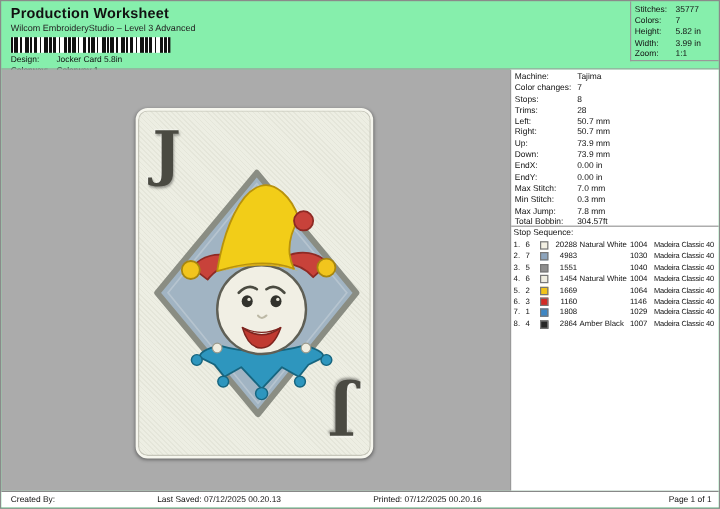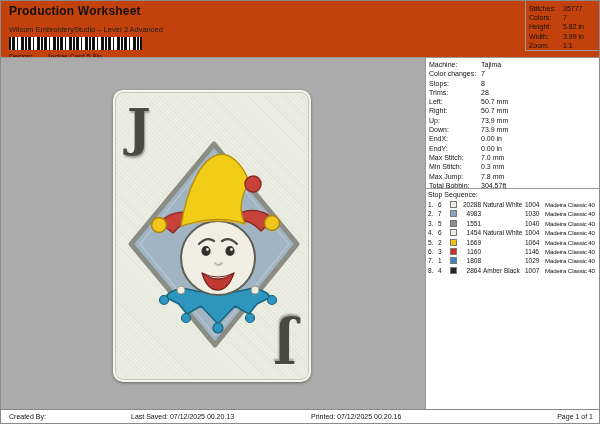--- a/index.html
+++ b/index.html
@@ -1,23 +1,23 @@
 <!DOCTYPE html>
 <html><head>
 <meta charset="utf-8">
 <style>
   * { margin:0; padding:0; box-sizing:border-box; }
   body { background:#ddd; font-family:"Liberation Sans", sans-serif; }
-  .page { position:relative; width:600px; height:424px; background:#c2410c; border:1px solid #8a8a8a; overflow:hidden; color:#111; }
+  .page { position:relative; width:600px; height:424px; background:#86efac; border:1px solid #8a8a8a; overflow:hidden; color:#111; }
 
   
   .header { position:absolute; top:0; left:0; right:0; height:56px; display:flex; }
   .header-left { flex:1; padding:3px 0 0 8px; }
   .title { font-size:12px; font-weight:bold; letter-spacing:.2px; }
-  .subtitle { font-size:7.5px; margin-top:7px; color:#222; }
+  .subtitle { font-size:7.5px; margin-top:1px; color:#222; }
   .barcode { width:133px; height:13px; margin-top:3px; background:
       repeating-linear-gradient(90deg,#111 0 2px,#fff 2px 3px,#111 3px 6px,#fff 6px 8px,#111 8px 9px,#fff 9px 12px,#111 12px 15px,#fff 15px 16px); }
   .hkv { display:flex; font-size:7px; margin-top:2.5px; }
   .hkv .k { width:38px; }
   .summary-box { width:74px; height:50px; border-left:1px solid #999; border-bottom:1px solid #999; padding:3px 0 0 3px; }
   .summary-box .kv { display:flex; font-size:7px; line-height:9.2px; }
   .summary-box .k { width:34px; }
 
   
   .content { position:absolute; top:56px; left:0; right:0; bottom:14px; border-top:1px solid #999; display:flex; }

